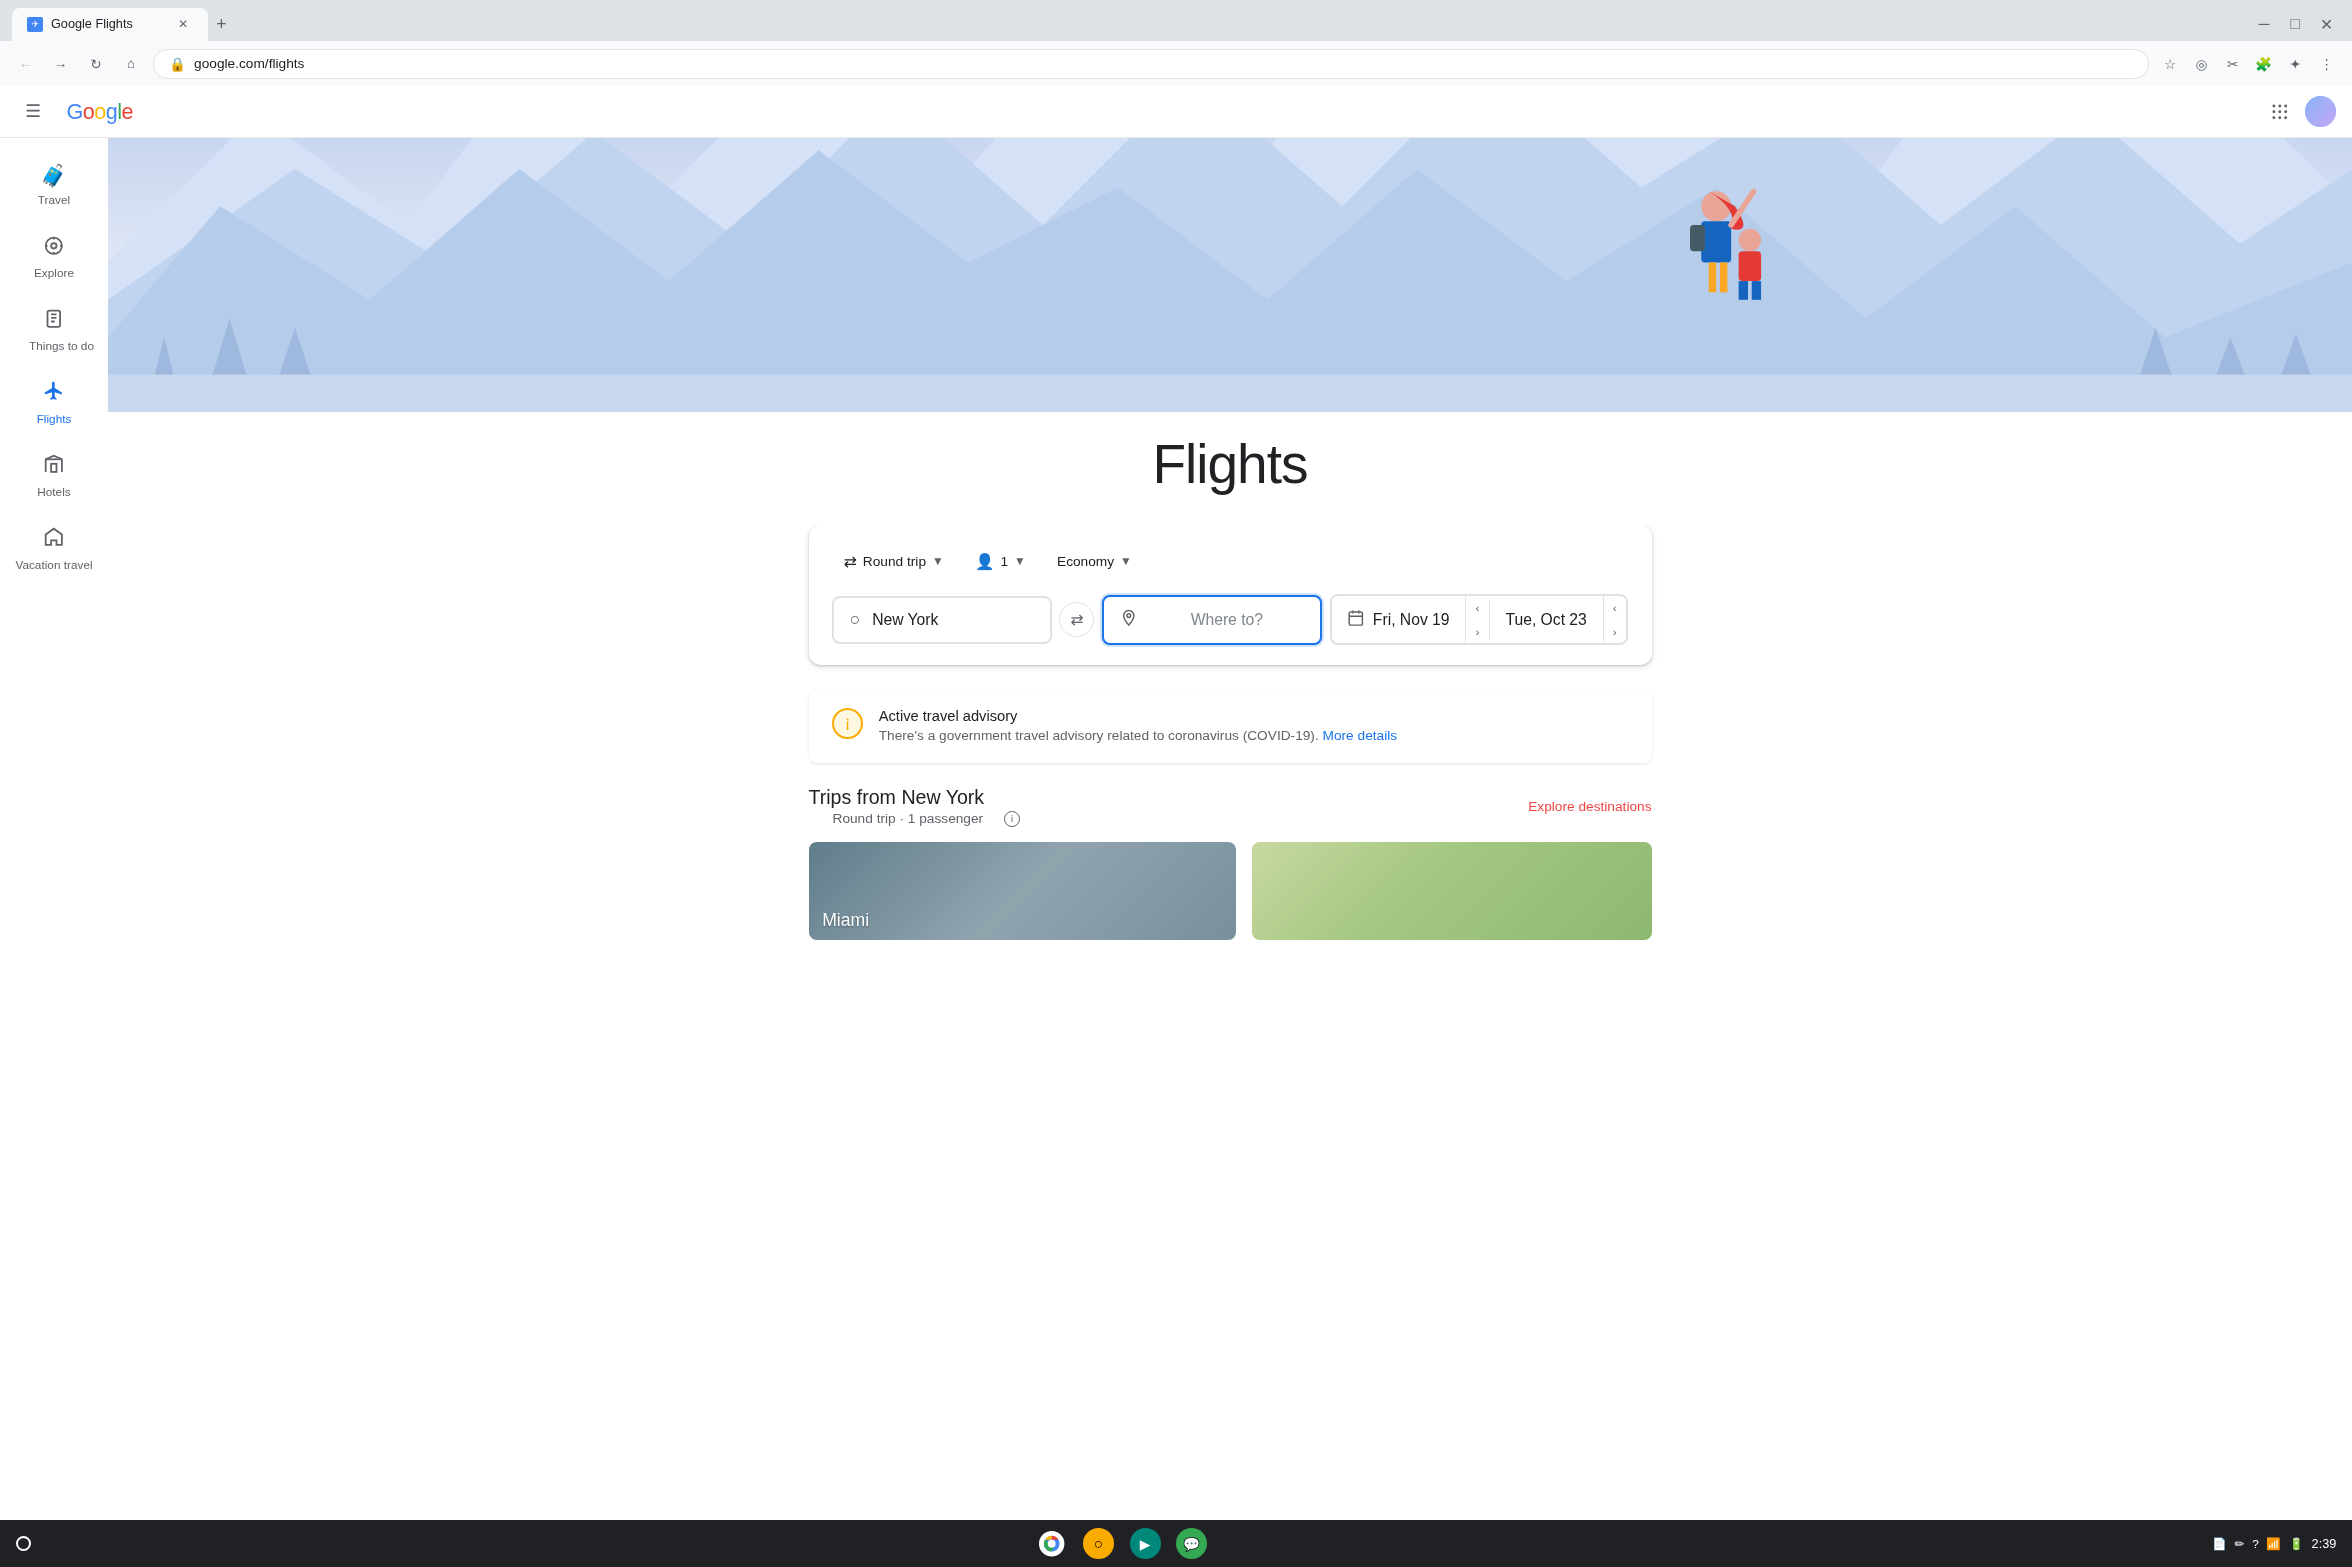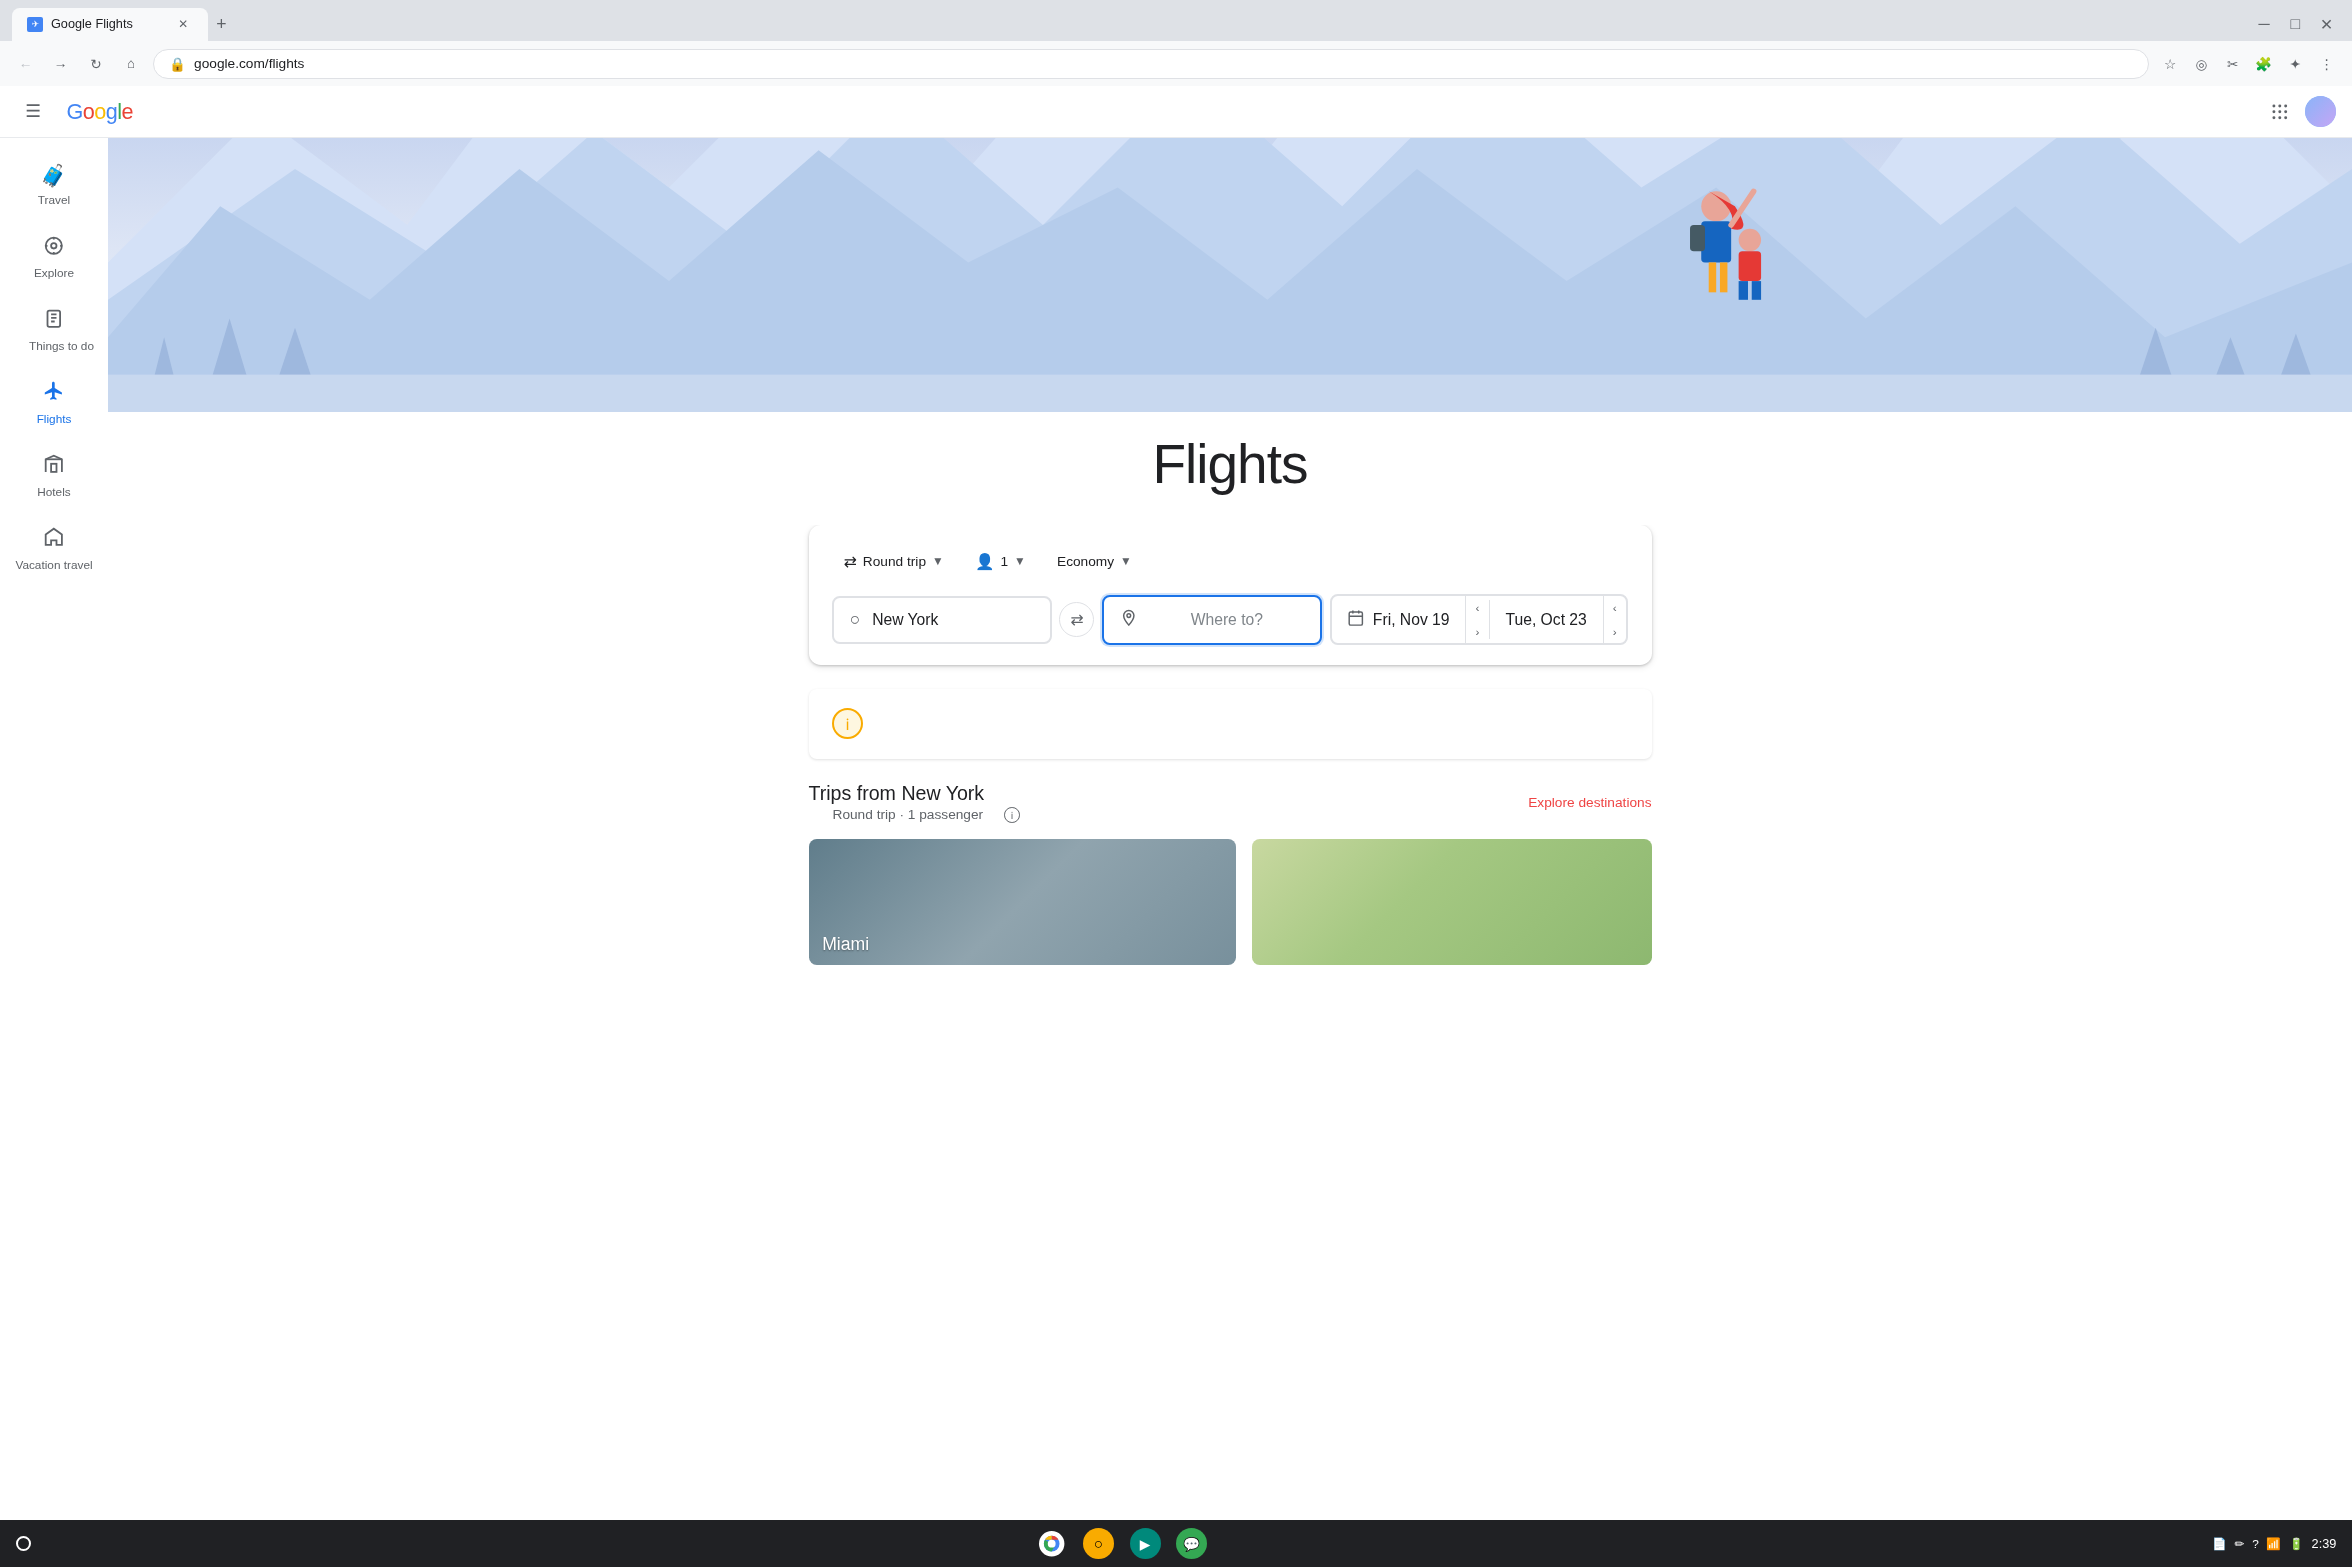--- a/index.html
+++ b/index.html
@@ -262,21 +262,21 @@
     .trips-title-text{font-size:19.6px;font-weight:400;color:#202124;}
     .trips-subtitle{font-size:13.7px;color:#5f6368;display:flex;gap:21px;margin-top:2px;margin-left:24px;}
     .info-icon-sm{width:15.7px;height:15.7px;border-radius:50%;border:1px solid #5f6368;display:inline-flex;align-items:center;justify-content:center;font-size:9.8px;color:#5f6368;}
     .explore-link{color:#ef4444;font-size:13.7px;font-weight:500;text-decoration:none;cursor:pointer;}
 
     .destination-cards {
       display:flex;gap:15.7px;
     }
     .dest-card {
       flex:1;border-radius:7.8px;overflow:hidden;
-      height:126px;
+      height:98px;
       background:#e8f0fe;
       cursor:pointer;
     }
 
     
     .taskbar {
       position:fixed;bottom:0;left:0;right:0;
       height:47px;background:#202124;
       display:flex;align-items:center;justify-content:space-between;
       padding:0 15.7px;
@@ -556,20 +556,27 @@
                 <div class="date-nav-btn">‹</div>
                 <div class="date-nav-btn">›</div>
               </div>
             </div>
           </div>
 
         </div>
 
         <div class="advisory-section">
           <div class="advisory-icon">ℹ</div>
+          <div class="advisory-text">
+            <h3>Active travel advisory</h3>
+            <p>
+              <span>There's a government travel advisory related to coronavirus (COVID-19).</span>
+              <a href="#">More details</a>
+            </p>
+          </div>
         </div>
 
         <div class="trips-section">
           <div class="trips-header">
             <div>
               <div class="trips-title-text">Trips from New York</div>
               <div class="trips-subtitle">
                 <span>Round trip · 1 passenger</span>
                 <div class="info-icon-sm">ℹ</div>
               </div>

